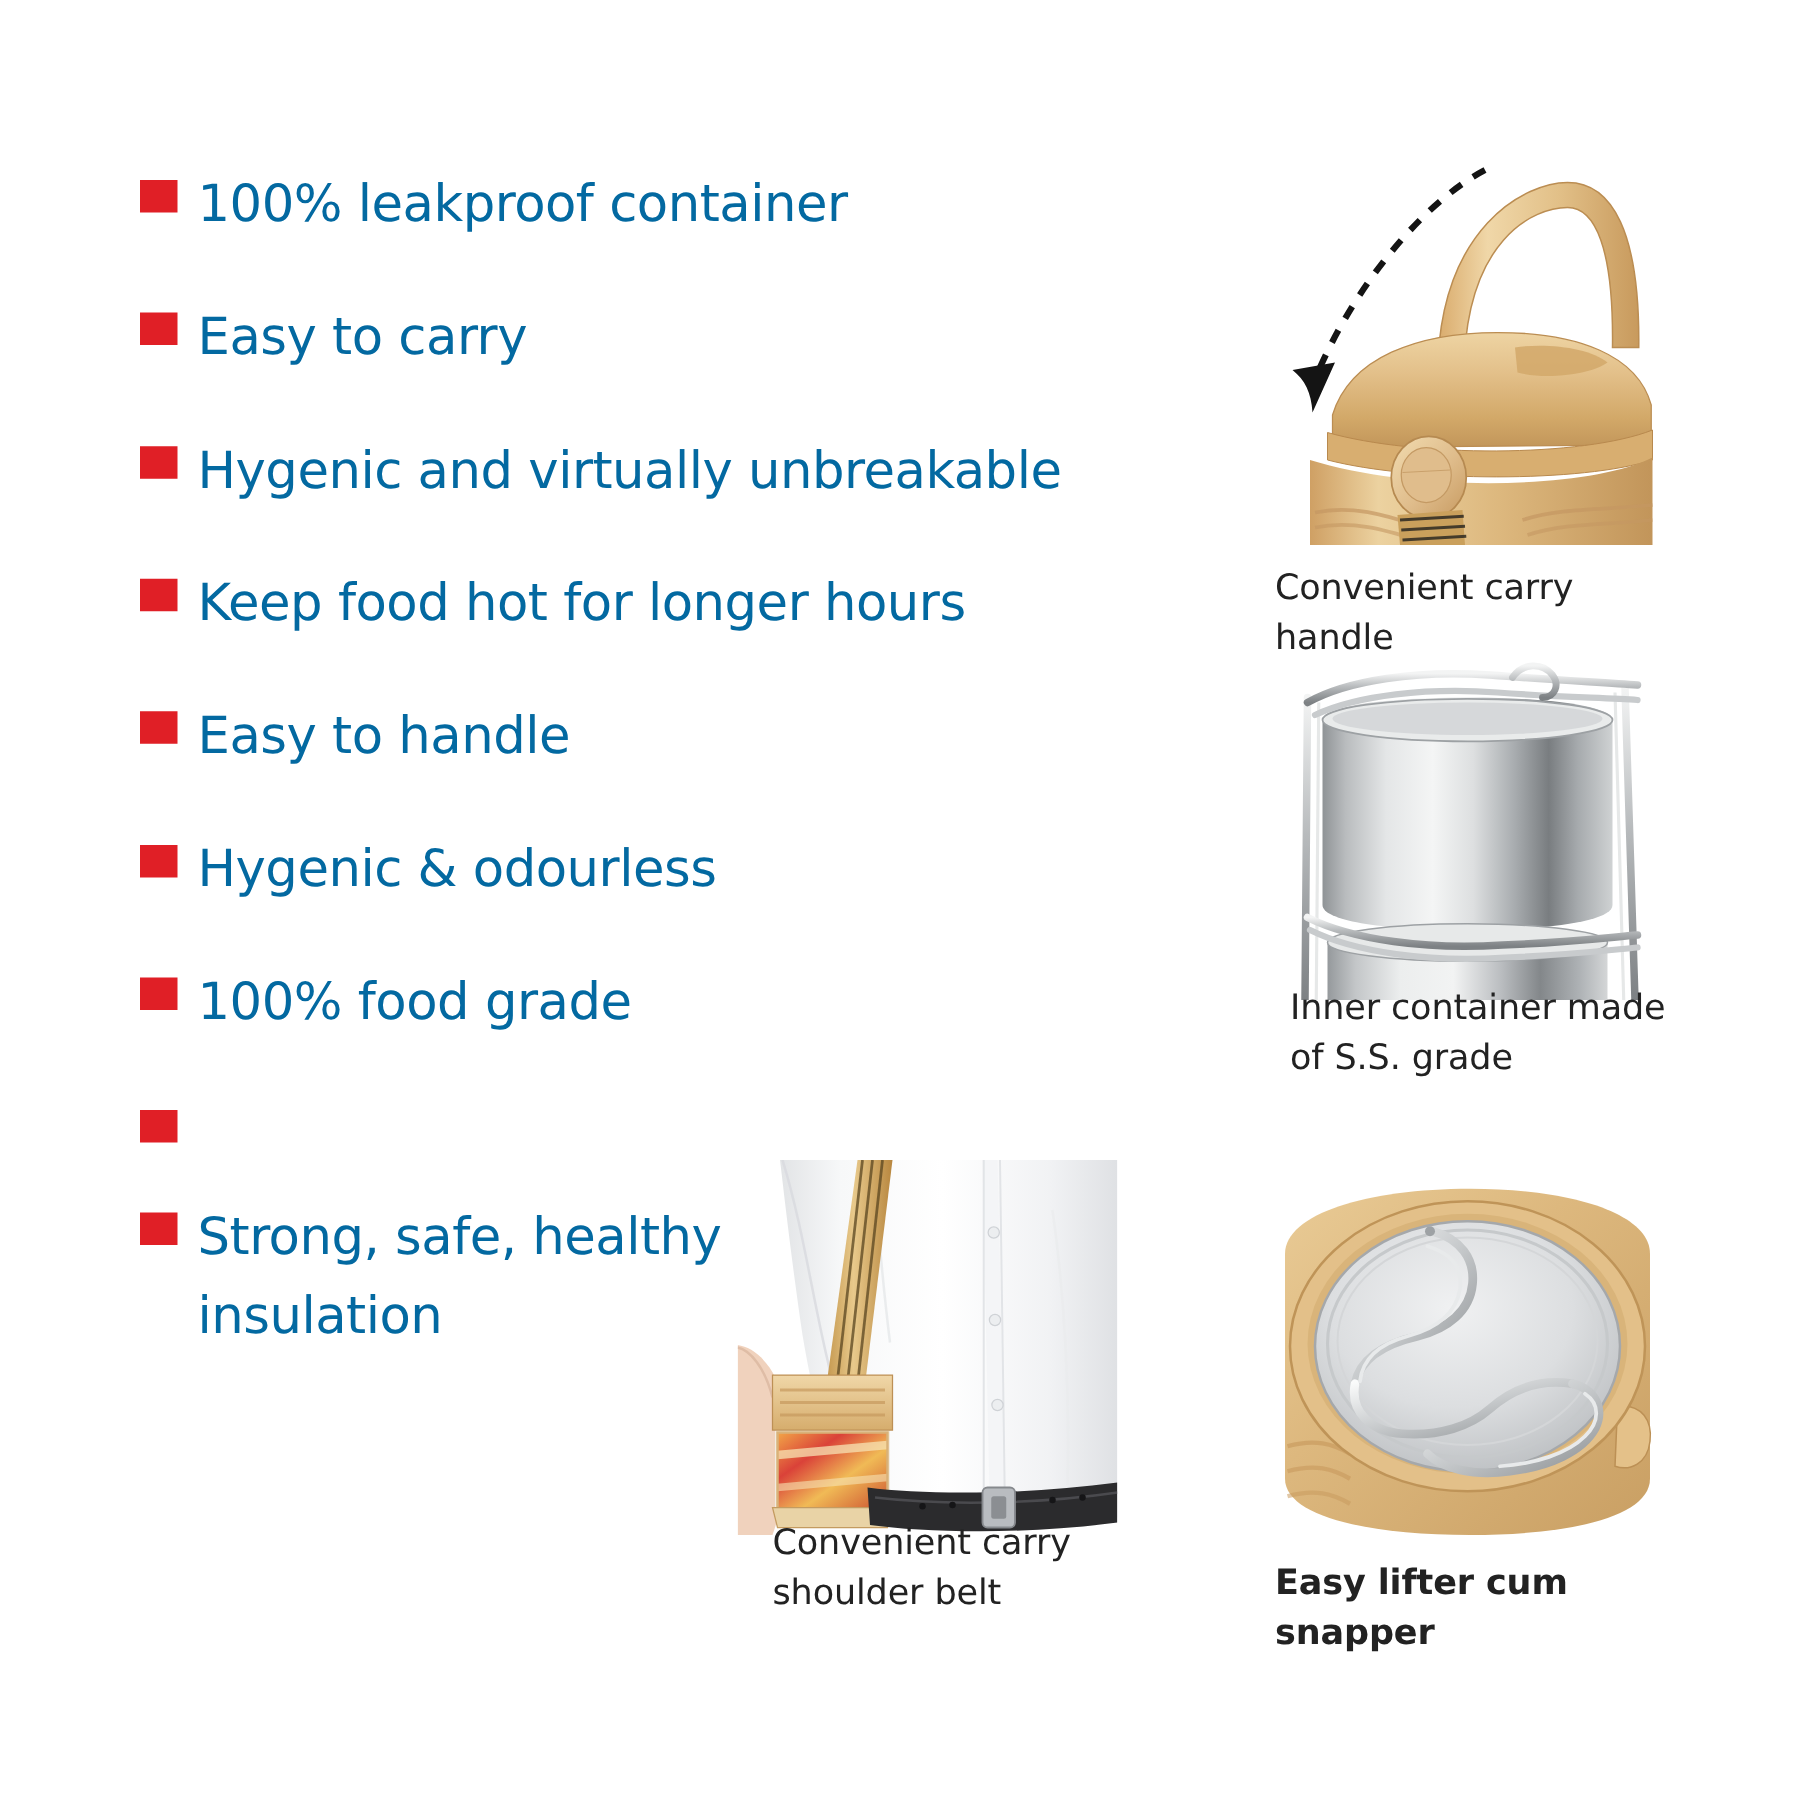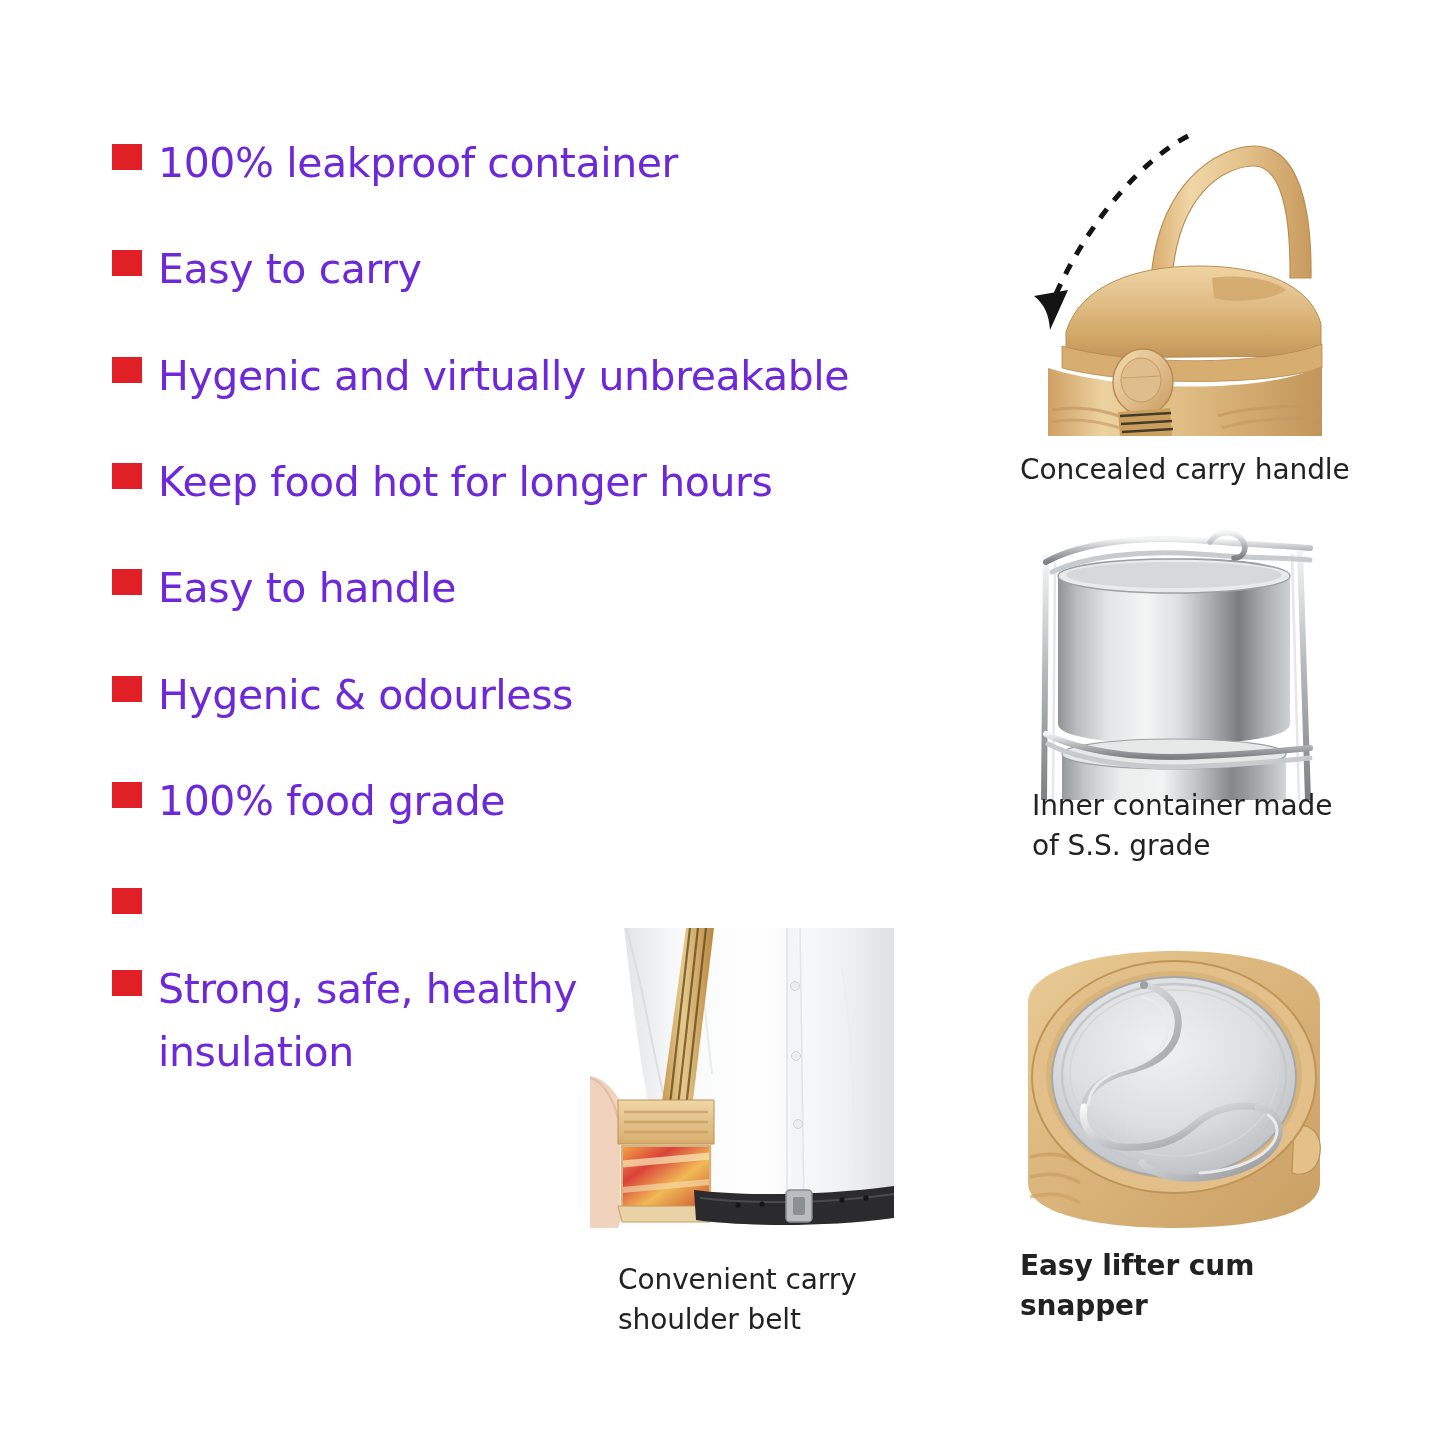--- a/index.html
+++ b/index.html
@@ -33,21 +33,21 @@
     height: 26px;
     background: #e01f26;
     flex: 0 0 auto;
     margin-top: 12px;
     margin-right: 16px;
   }
   .feature-text {
     font-family: "DejaVu Sans", "Liberation Sans", sans-serif;
     font-size: 41px;
     line-height: 1.52;
-    color: #6d28d9;
+    color: #0369a1;
     letter-spacing: -0.4px;
     font-weight: 400;
     white-space: pre-line;
   }
 
   
   .photo-panel {
     position: absolute;
     background: #ffffff;
     overflow: hidden;
@@ -63,21 +63,21 @@
   }
 
   
   #panel-handle   { left: 1022px; top: 118px;  width: 304px; height: 318px; }
   #caption-handle { left: 1020px; top: 450px;  width: 330px; }
 
   #panel-inner    { left: 1022px; top: 528px;  width: 304px; height: 272px; }
   #caption-inner  { left: 1032px; top: 786px;  width: 310px; }
 
   #panel-belt     { left: 590px;  top: 928px;  width: 304px; height: 300px; }
-  #caption-belt   { left: 618px;  top: 1260px; width: 300px; }
+  #caption-belt   { left: 618px;  top: 1214px; width: 300px; }
 
   #panel-lifter   { left: 1022px; top: 945px;  width: 304px; height: 283px; }
   #caption-lifter { left: 1020px; top: 1246px; width: 330px; font-weight: bold; }
 
   svg { display: block; }
 </style>
 </head>
 <body>
 
 <div id="feature-list">
@@ -183,21 +183,21 @@
     <path d="M96 294 L148 290 L150 318 L98 318 Z" fill="#caa05c"></path>
     <path d="M98 298 L149 295" stroke="#2e2a22" stroke-width="2.5" opacity="0.85"></path>
     <path d="M99 306 L150 303" stroke="#2e2a22" stroke-width="2.5" opacity="0.85"></path>
     <path d="M100 314 L151 311" stroke="#2e2a22" stroke-width="2.5" opacity="0.85"></path>
 
     <path d="M166 18 C120 42 66 104 34 176" fill="none" stroke="#141414" stroke-width="5" stroke-dasharray="11 11" stroke-linecap="butt"></path>
 
     <path d="M12 178 L46 172 L28 212 C27 196 22 186 12 178 Z" fill="#141414"></path>
   </svg>
 </div>
-<div class="caption" id="caption-handle">Concealed carry handle</div>
+<div class="caption" id="caption-handle">Convenient carry handle</div>
 
 <div class="photo-panel" id="panel-inner">
   <svg width="304" height="272" viewBox="0 0 304 272">
     <defs>
       <linearGradient id="steelBody" x1="0" y1="0" x2="1" y2="0">
         <stop offset="0%" stop-color="#8f9396"></stop>
         <stop offset="8%" stop-color="#b9bcbe"></stop>
         <stop offset="22%" stop-color="#e4e6e7"></stop>
         <stop offset="38%" stop-color="#f4f5f5"></stop>
         <stop offset="52%" stop-color="#dddfe0"></stop>

